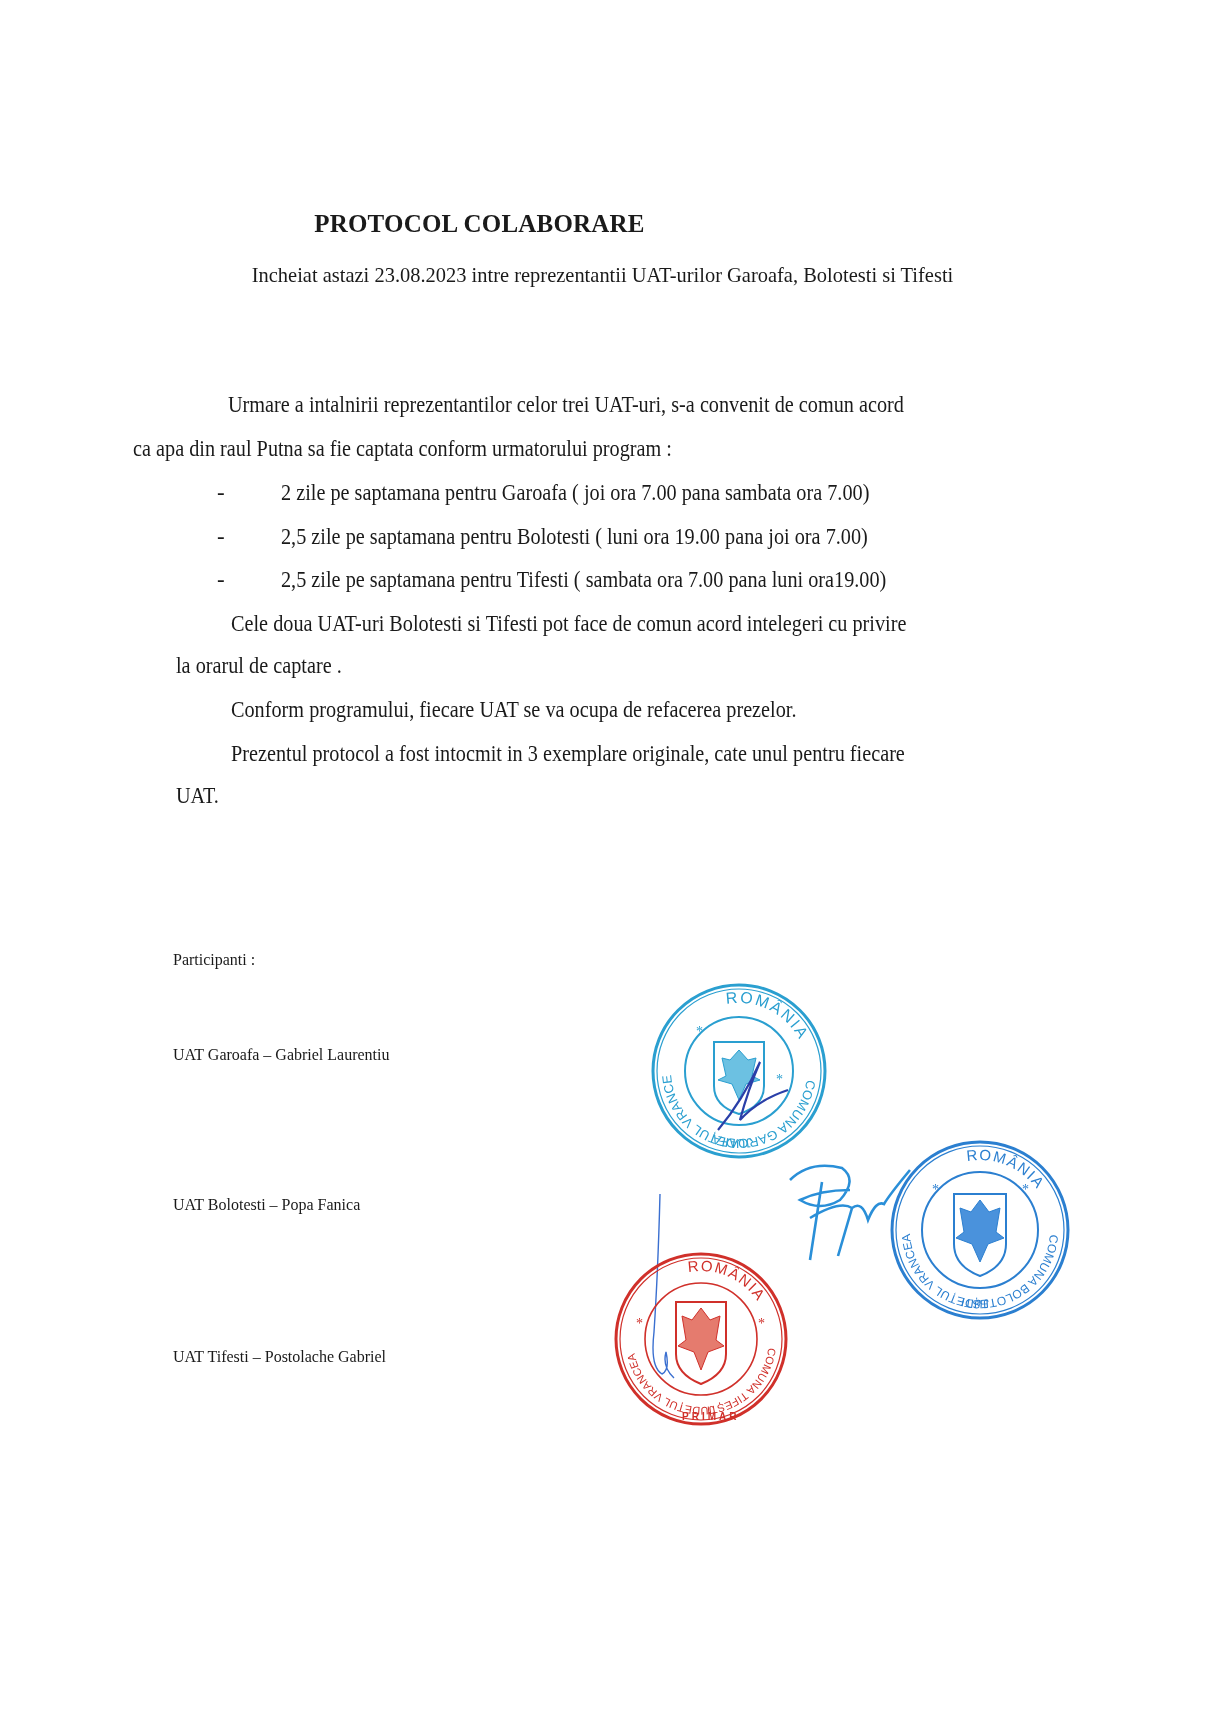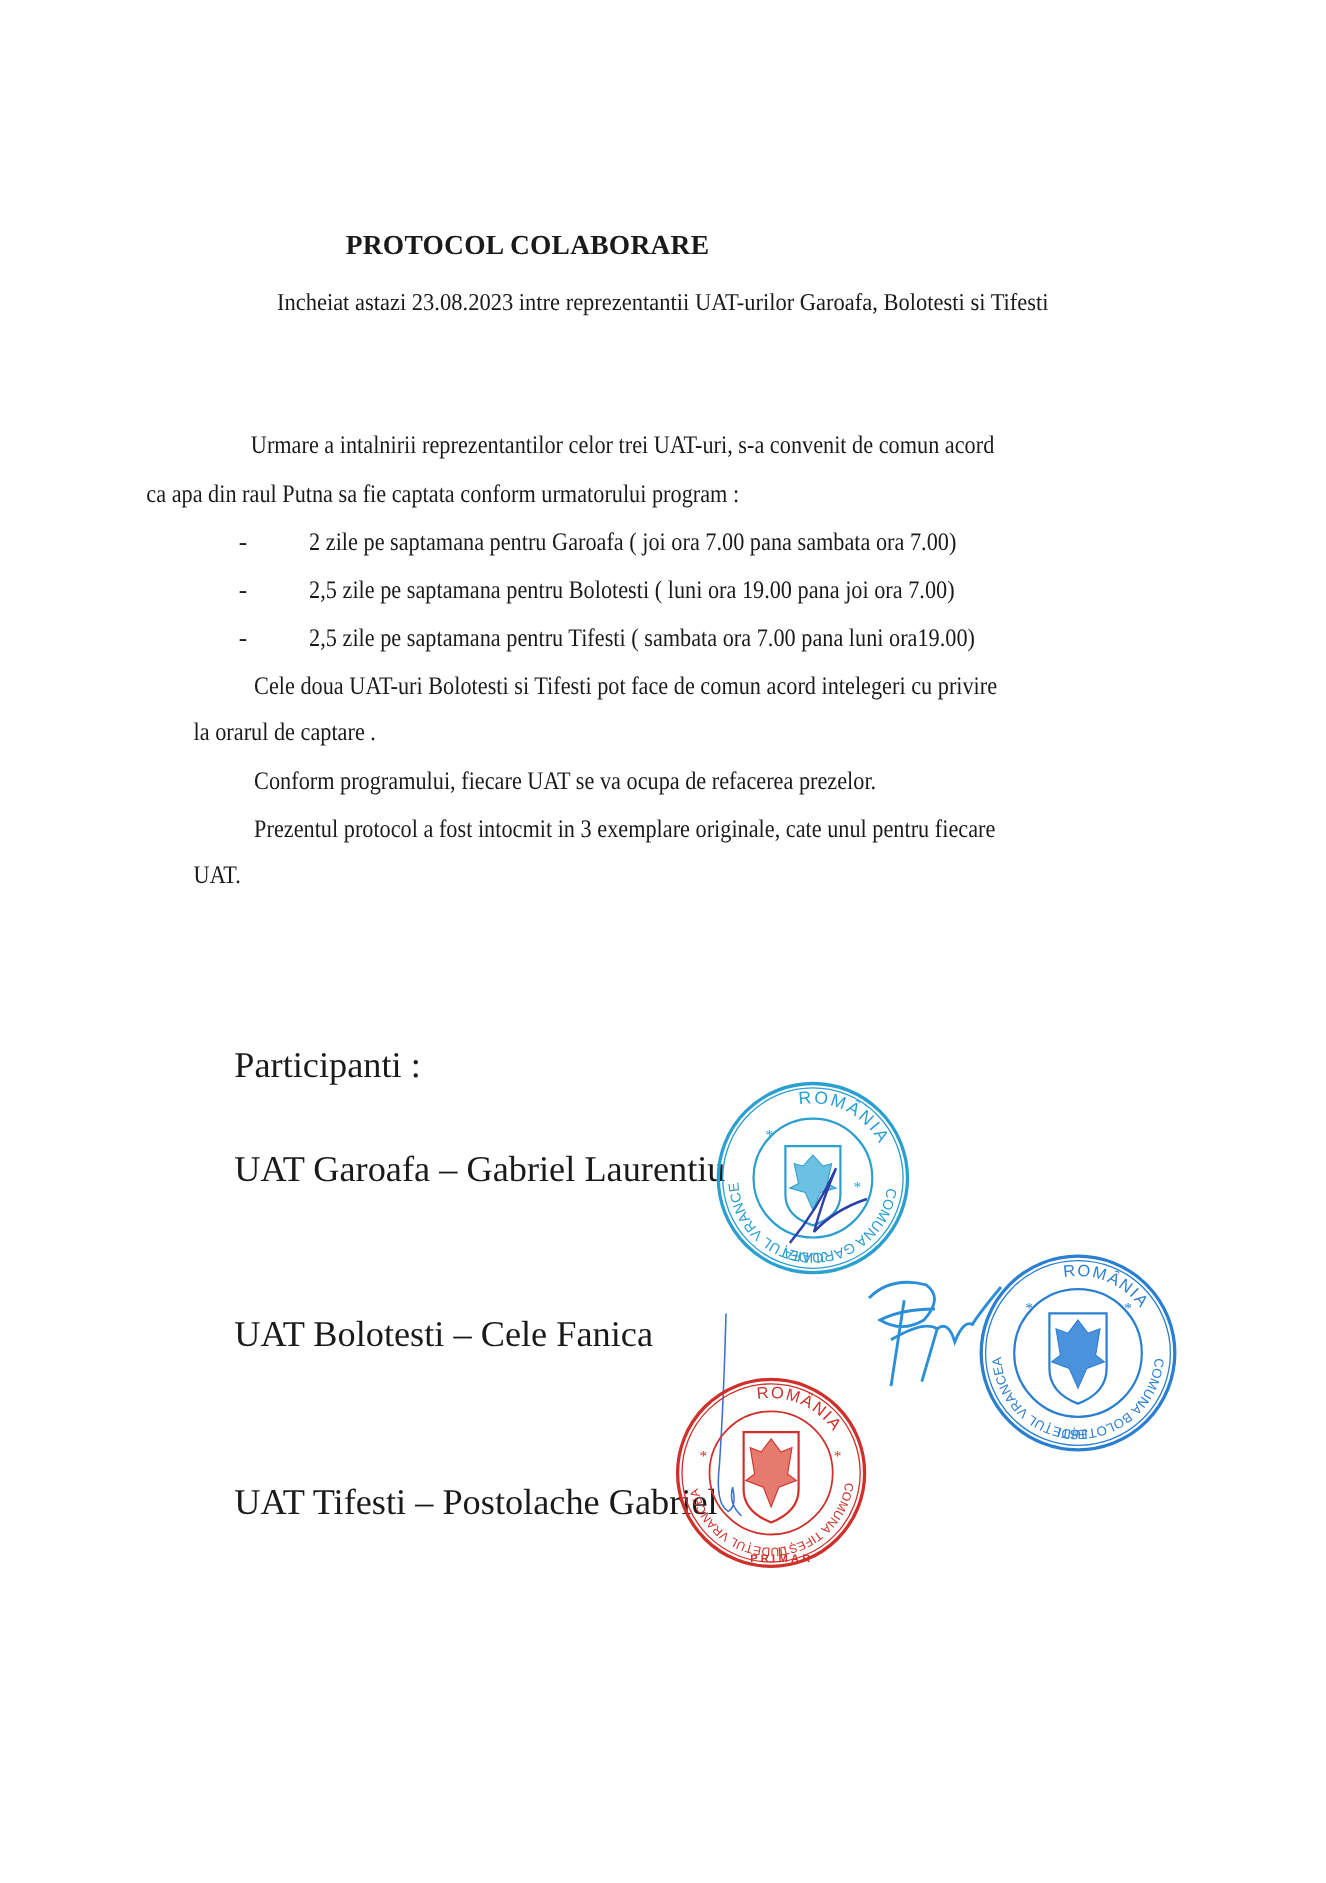--- a/index.html
+++ b/index.html
@@ -2,21 +2,21 @@
 <html><head>
 <meta charset="utf-8">
 <style>
   html, body { margin:0; padding:0; background:#ffffff; }
   body { width:1205px; height:1712px; position:relative; overflow:hidden;
          font-family:"Liberation Serif", "DejaVu Serif", serif; color:#1a1a1a; }
   .abs { position:absolute; white-space:nowrap; }
   .title { left:0; width:959px; top:210px; text-align:center; font-weight:bold; font-size:25px; letter-spacing:0.2px; }
   .subtitle { left:0; width:1205px; top:262px; text-align:center; font-size:22px; transform:scaleX(0.93); transform-origin:center; }
   .txt { font-size:23px; transform:scaleX(0.88); transform-origin:left center; }
-  .part { font-size:33px; transform-origin:left center;margin-left:40px; }
+  .part { font-size:16px; transform-origin:left center; }
   .dash { font-size:23px; }
   .stamp { position:absolute; }
 </style>
 </head>
 <body>
 
 <div>
   <div class="abs title">PROTOCOL COLABORARE</div>
   <div class="abs subtitle">Incheiat astazi 23.08.2023 intre reprezentantii UAT-urilor Garoafa, Bolotesti si Tifesti</div>
 
@@ -35,21 +35,21 @@
   <div class="abs txt" style="left:231px; top:611px;">Cele doua UAT-uri Bolotesti si Tifesti pot face de comun acord intelegeri cu privire</div>
   <div class="abs txt" style="left:176px; top:653px;">la orarul de captare .</div>
 
   <div class="abs txt" style="left:231px; top:697px;">Conform programului, fiecare UAT se va ocupa de refacerea prezelor.</div>
 
   <div class="abs txt" style="left:231px; top:741px;">Prezentul protocol a fost intocmit in 3 exemplare originale, cate unul pentru fiecare</div>
   <div class="abs txt" style="left:176px; top:783px;">UAT.</div>
 
   <div class="abs part" style="left:173px; top:951px;">Participanti :</div>
   <div class="abs part" style="left:173px; top:1046px;">UAT Garoafa – Gabriel Laurentiu</div>
-  <div class="abs part" style="left:173px; top:1196px;">UAT Bolotesti – Cele Fanica</div>
+  <div class="abs part" style="left:173px; top:1196px;">UAT Bolotesti – Popa Fanica</div>
   <div class="abs part" style="left:173px; top:1348px;text-align:right;">UAT Tifesti – Postolache Gabriel</div>
 </div>
 
 <div class="stamp" style="left:648px; top:980px; width:182px; height:182px;">
   <svg width="182" height="182" viewBox="0 0 182 182">
     <defs>
       <path id="arcG" d="M 91 91 m -68 0 a 68 68 0 1 1 136 0 a 68 68 0 1 1 -136 0"></path>
     </defs>
     <circle cx="91" cy="91" r="86" fill="none" stroke="#2a9fd0" stroke-width="3"></circle>
     <circle cx="91" cy="91" r="82" fill="none" stroke="#2a9fd0" stroke-width="1.2"></circle>

